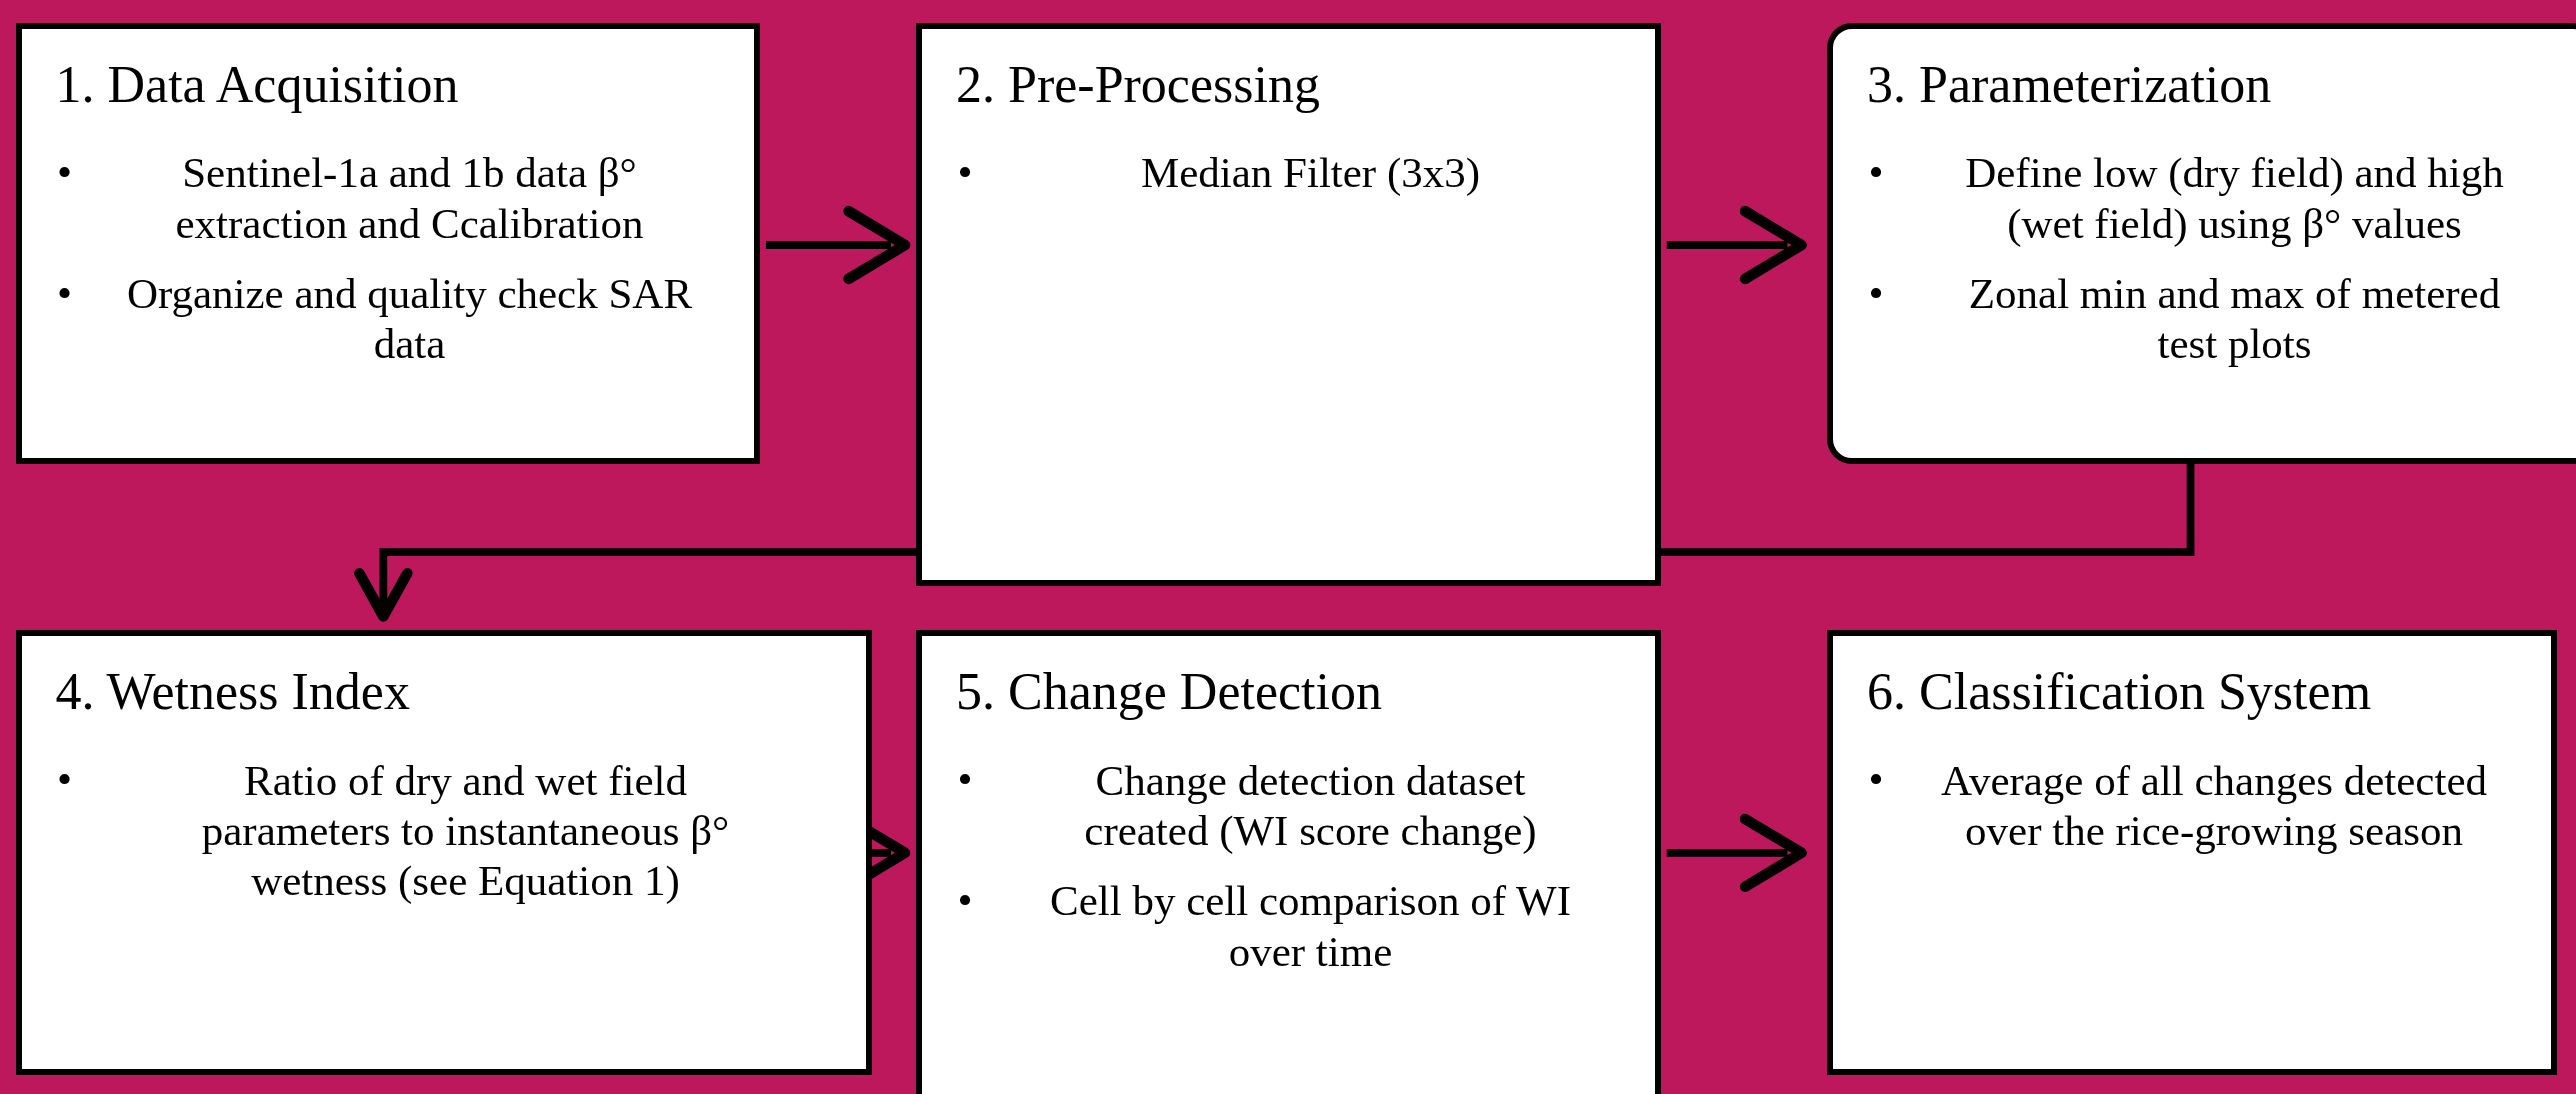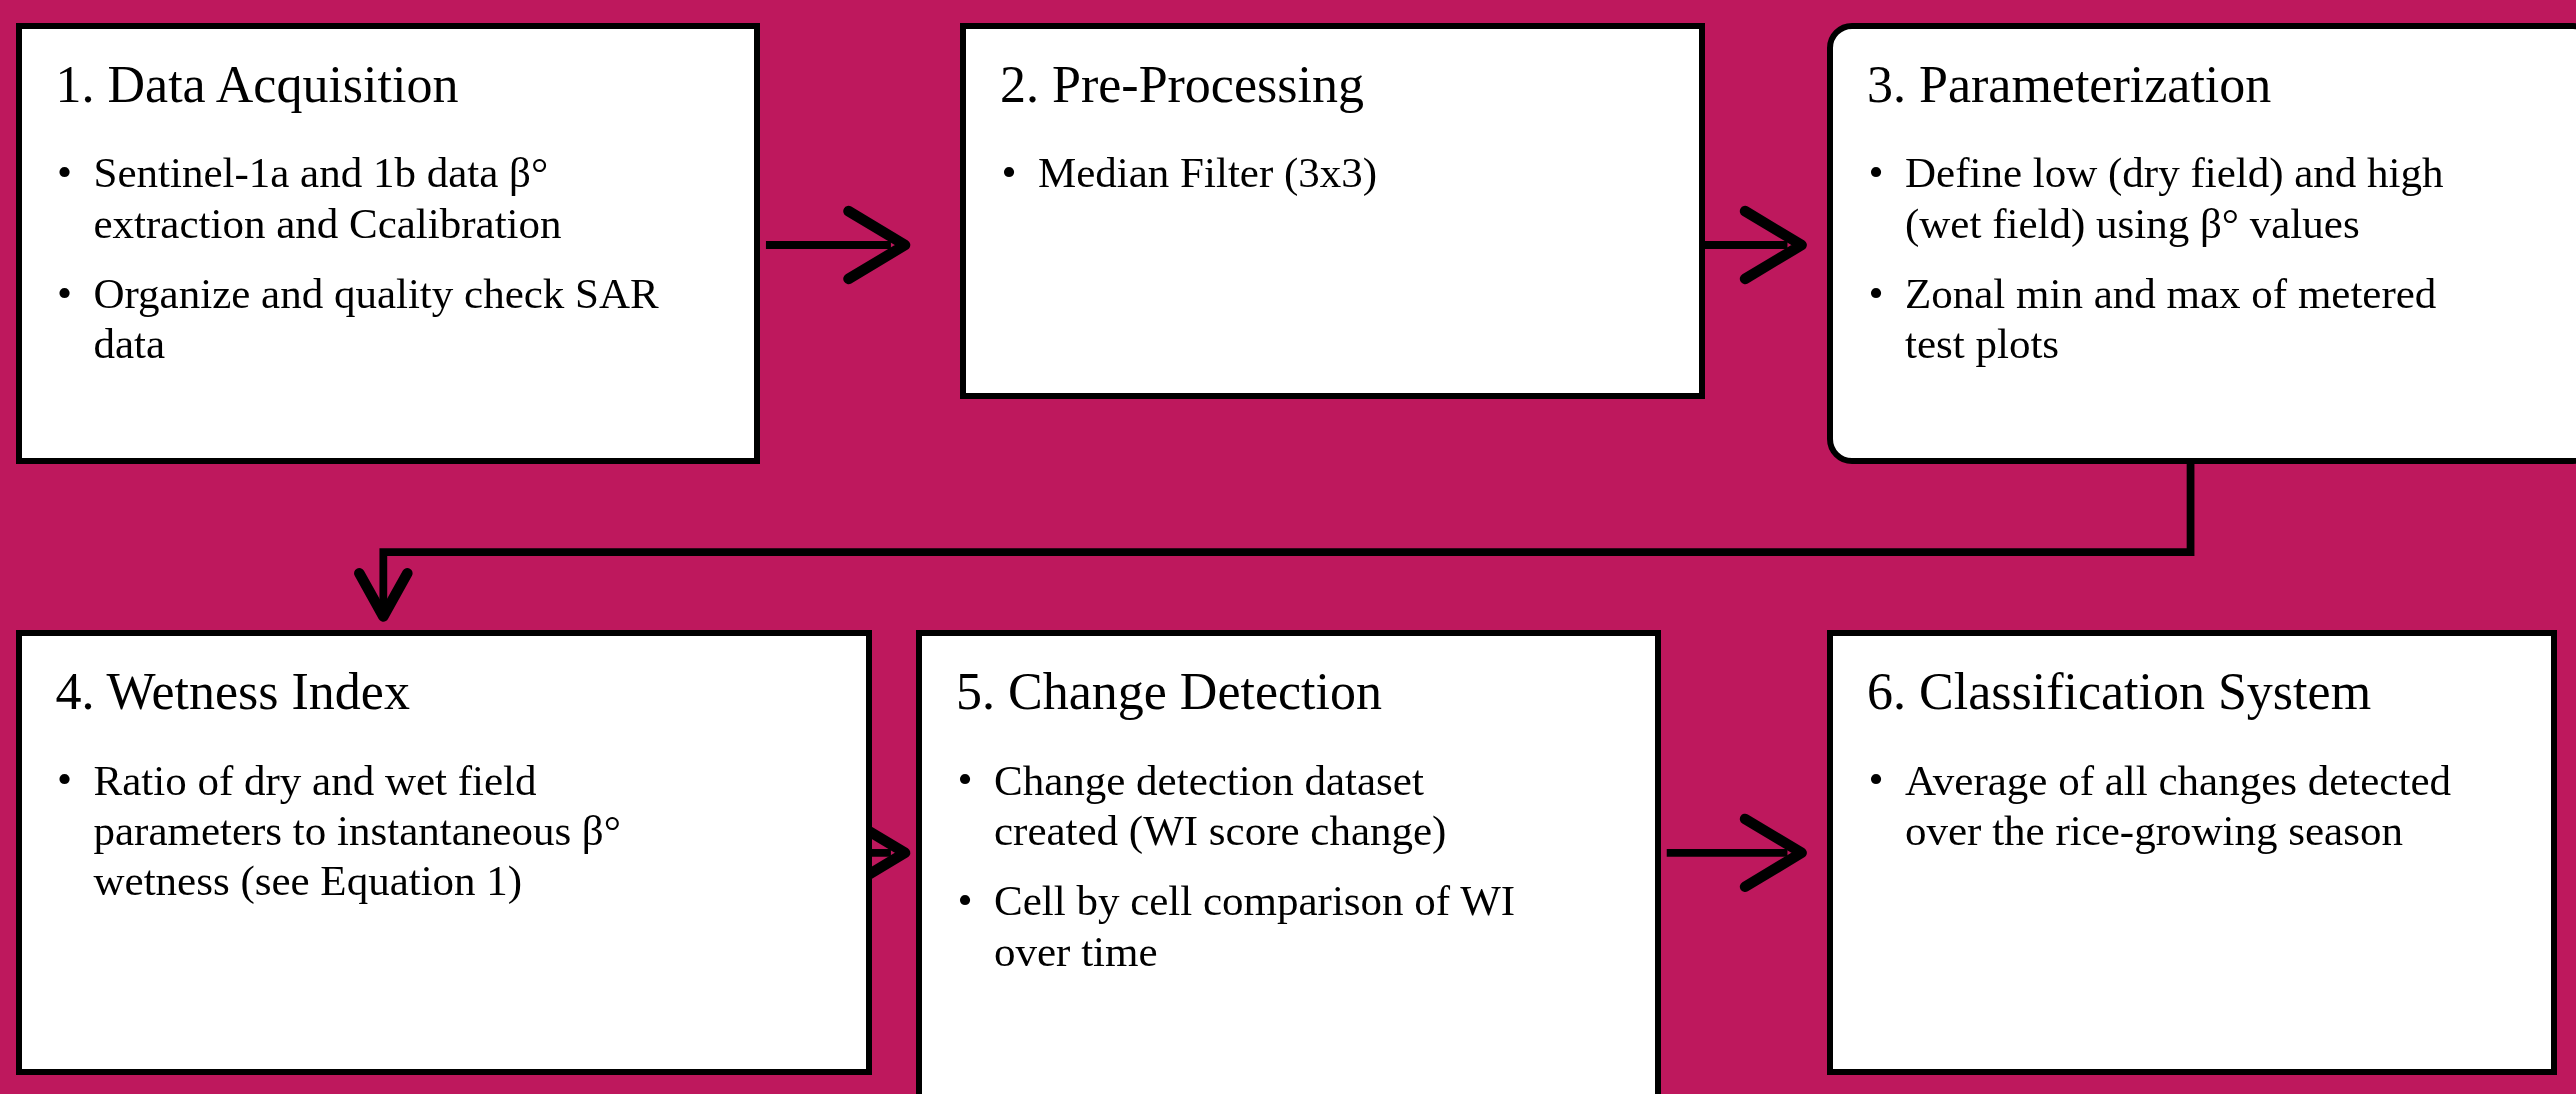--- a/index.html
+++ b/index.html
@@ -19,21 +19,21 @@
 
   
   .flowbox {
     position: absolute;
     box-sizing: border-box;
     border: 6.4px solid #000000;
     background: #ffffff;
     padding: 25.4px 28px 0 34px;
   }
   .b1 { left: 15.5px;   top: 22.6px;  width: 744px; height: 441px; }
-  .b2 { left: 960px; top: 22.6px;  width: 745px; height: 376px; }
+  .b2 { left: 916px; top: 22.6px;  width: 745px; height: 563px; }
   .b3 { left: 1827px; top: 22.6px;  width: 771px; height: 441px; border-radius: 25px; }
   .b4 { left: 15.5px;   top: 630px; width: 856px; height: 445px; }
   .b5 { left: 916px; top: 630px; width: 745px; height: 501px; }
   .b6 { left: 1827px; top: 630px; width: 730px; height: 445px; }
 
   .step-title {
     margin: 0 0 32px 0;
     font-size: 52px;
     font-weight: 400;
     line-height: 1.2;
@@ -44,20 +44,21 @@
     margin: 0;
     padding: 0;
     font-size: 43px;
     line-height: 1.17;
   }
   .bullets li {
     position: relative;
     padding-left: 38px;
     margin: 0 0 20px 0;
     white-space: pre-line; 
+    text-align: center;
   }
   .bullets li::before {
     content: "\2022";
     position: absolute;
     left: 1.4px;
     top: -1.4px;
   }
 
   
   .connector-layer {

